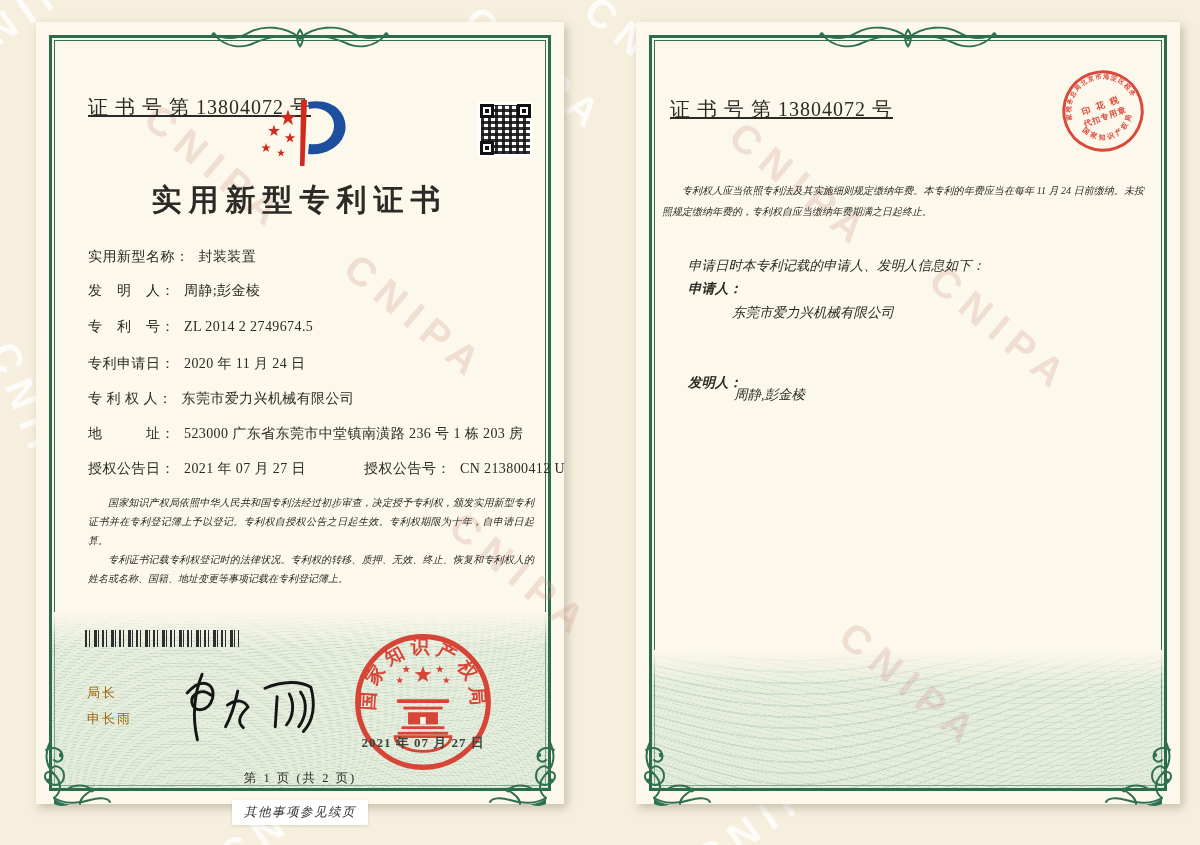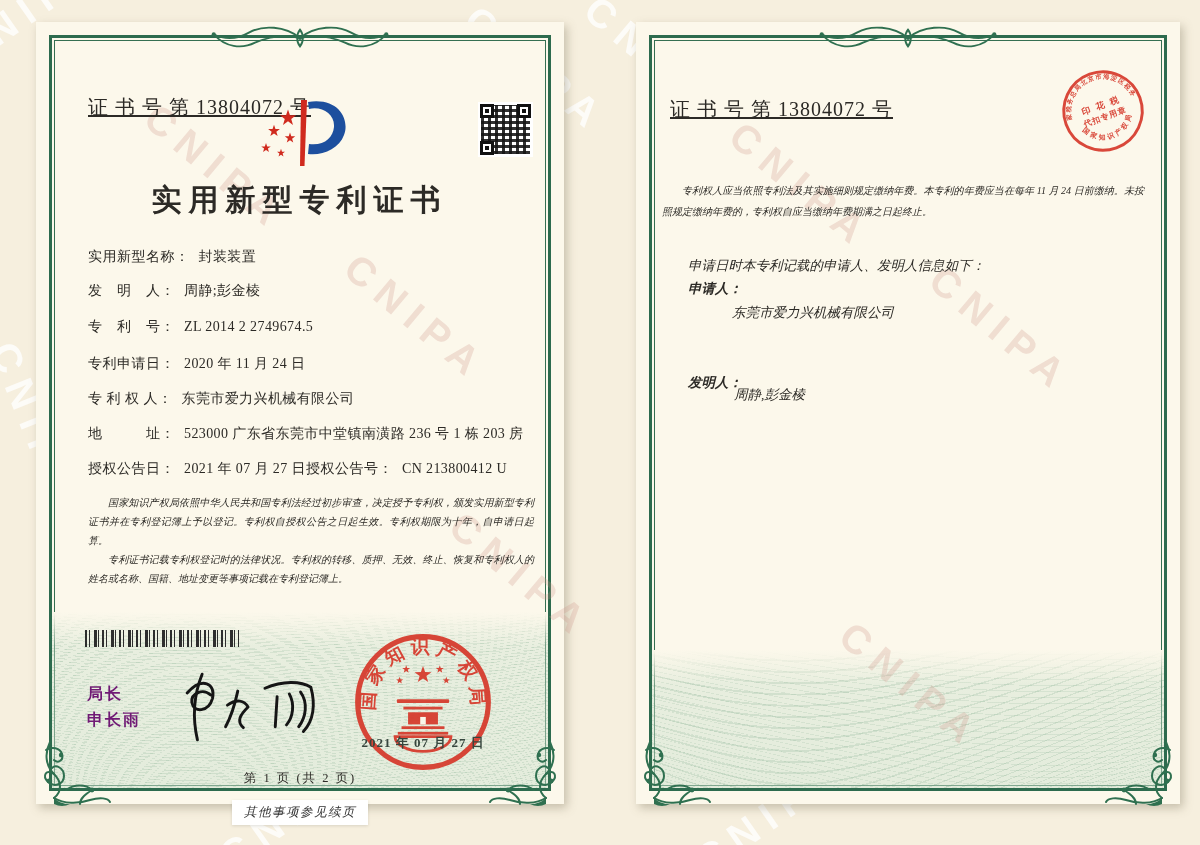--- a/index.html
+++ b/index.html
@@ -34,36 +34,36 @@
   .orn-top{top:-15px;left:50%;transform:translateX(-50%);width:190px;height:30px;}
   .orn-bl{left:-12px;bottom:-18px;width:72px;height:66px;}
   .orn-br{right:-12px;bottom:-18px;width:72px;height:66px;transform:scaleX(-1);}
   
   .certno{position:absolute;font-size:20px;letter-spacing:1px;text-decoration:underline;}
   .title{position:absolute;left:13px;width:501px;text-align:center;font-size:30px;font-weight:700;
          letter-spacing:7px;}
   .frow{position:absolute;left:52px;font-size:14px;white-space:nowrap;}
   .frow .lbl{letter-spacing:.5px;}
   .frow .val{margin-left:9px;letter-spacing:.4px;}
-  .frow .val2l{letter-spacing:.5px;}
+  .frow .val2l{margin-left:58px;letter-spacing:.5px;}
   .kai{font-style:italic;}
   .paras{position:absolute;font-size:10px;line-height:19px;text-align:justify;}
   .paras p{margin:0;text-indent:2em;}
   .qr{position:absolute;width:55px;height:55px;background:#fff;border:2px solid #fff;}
   .qr::before{content:'';position:absolute;inset:1px;
       background:repeating-linear-gradient(0deg,rgba(20,20,20,.88) 0 3px,rgba(0,0,0,0) 3px 6px),
                  repeating-linear-gradient(90deg,rgba(20,20,20,.88) 0 3px,rgba(0,0,0,0) 3px 7px);}
   .qr i{position:absolute;width:14px;height:14px;border:3px solid #111;background:#fff;z-index:1;}
   .qr i::after{content:'';position:absolute;inset:2px;background:#111;}
   .qr .tl{left:0;top:0}.qr .tr{right:0;top:0}.qr .bl{left:0;bottom:0}
   .barcode{position:absolute;height:17px;
       background:repeating-linear-gradient(90deg,#2e2e2e 0 2px,rgba(0,0,0,0) 2px 4px,#2e2e2e 4px 5px,
       rgba(0,0,0,0) 5px 9px,#2e2e2e 9px 12px,rgba(0,0,0,0) 12px 13px,#2e2e2e 13px 14px,rgba(0,0,0,0) 14px 17px);}
   .director{position:absolute;font-family:"Liberation Sans","DejaVu Sans",sans-serif;
-      font-weight:700;font-size:16px;letter-spacing:2px;color:#701a75;}
+      font-weight:400;font-size:13px;letter-spacing:2px;color:#a16207;}
   .sig{position:absolute;}
   .seal{position:absolute;}
   .sealdate{position:absolute;font-size:13px;font-weight:700;color:#37463e;letter-spacing:1px;
       text-align:center;z-index:5;}
   .footer{position:absolute;left:0;right:0;top:748px;text-align:center;font-size:12.5px;letter-spacing:2px;}
   .note{position:absolute;left:232px;top:800px;z-index:6;background:#fff;padding:4px 12px;
       font-size:12.5px;font-style:italic;letter-spacing:1.5px;color:#333;box-shadow:0 1px 3px rgba(0,0,0,.12);}
   .stamp{position:absolute;transform:rotate(-20deg);}
 </style>
 </head>

